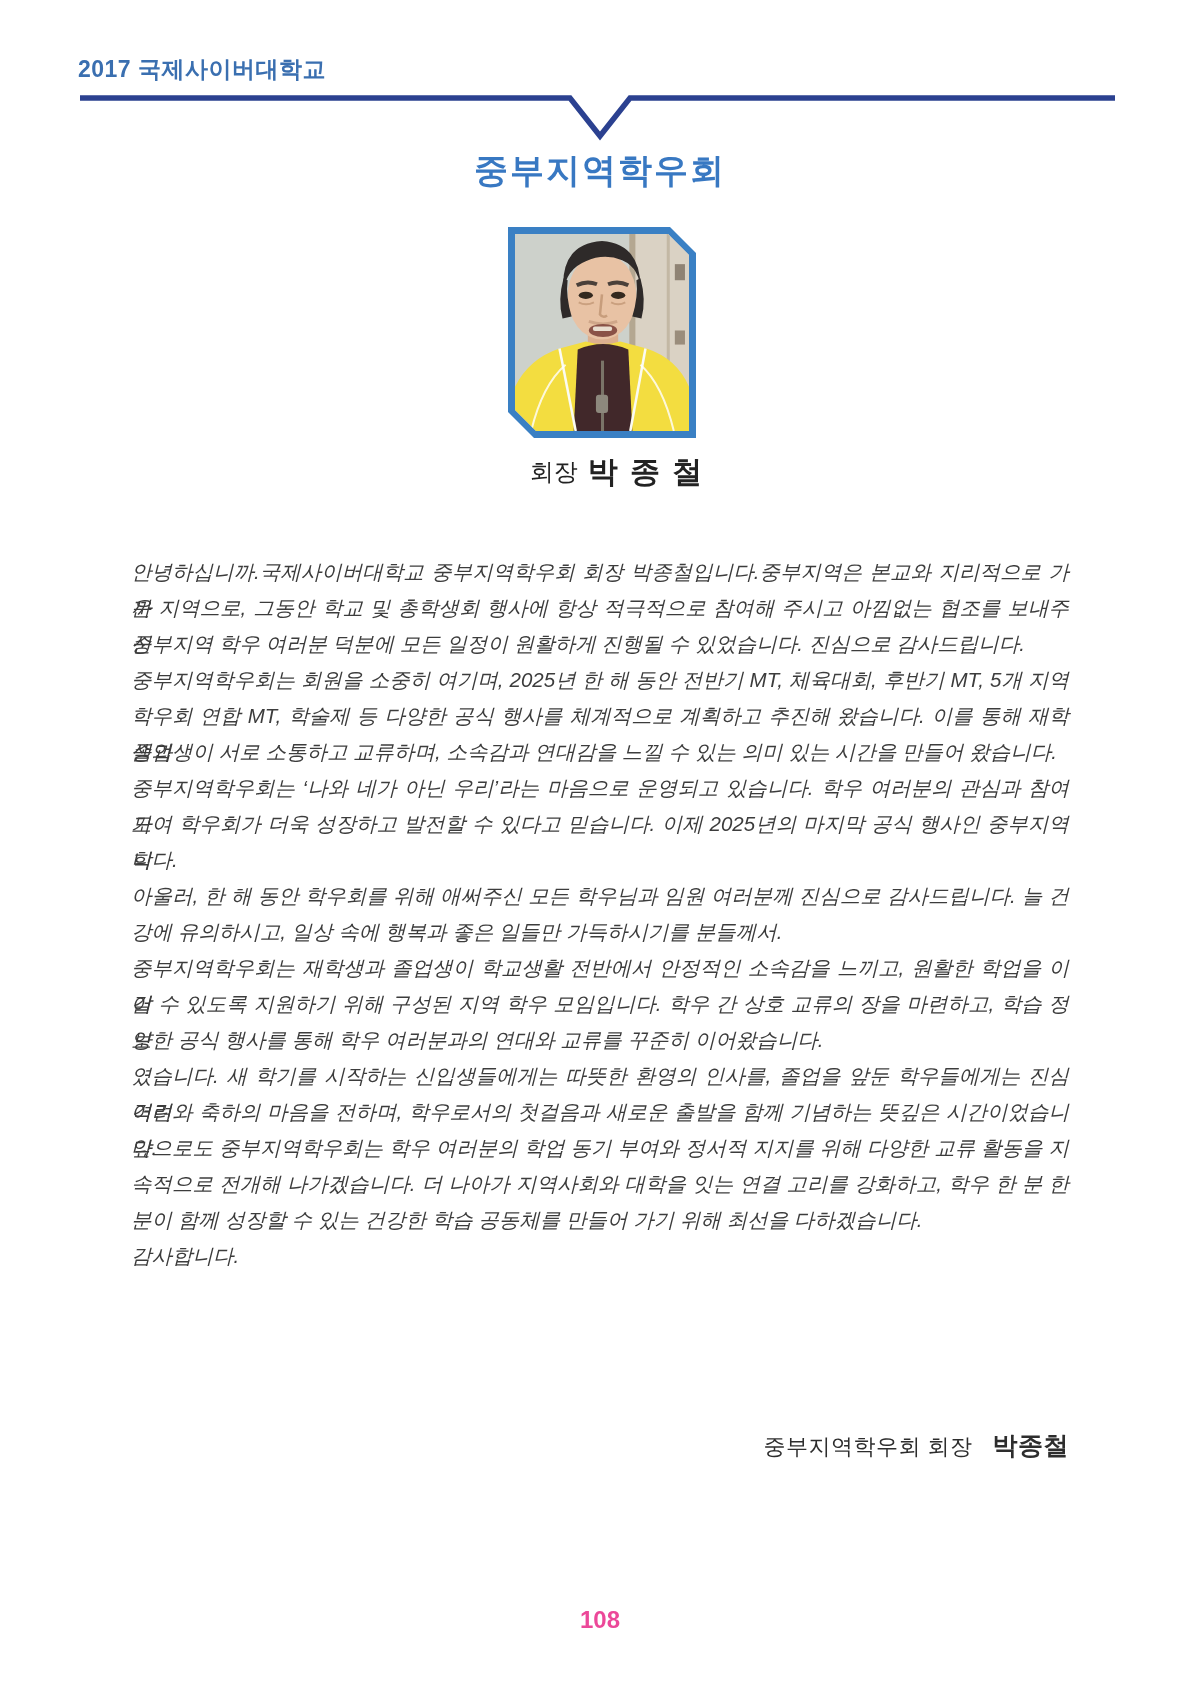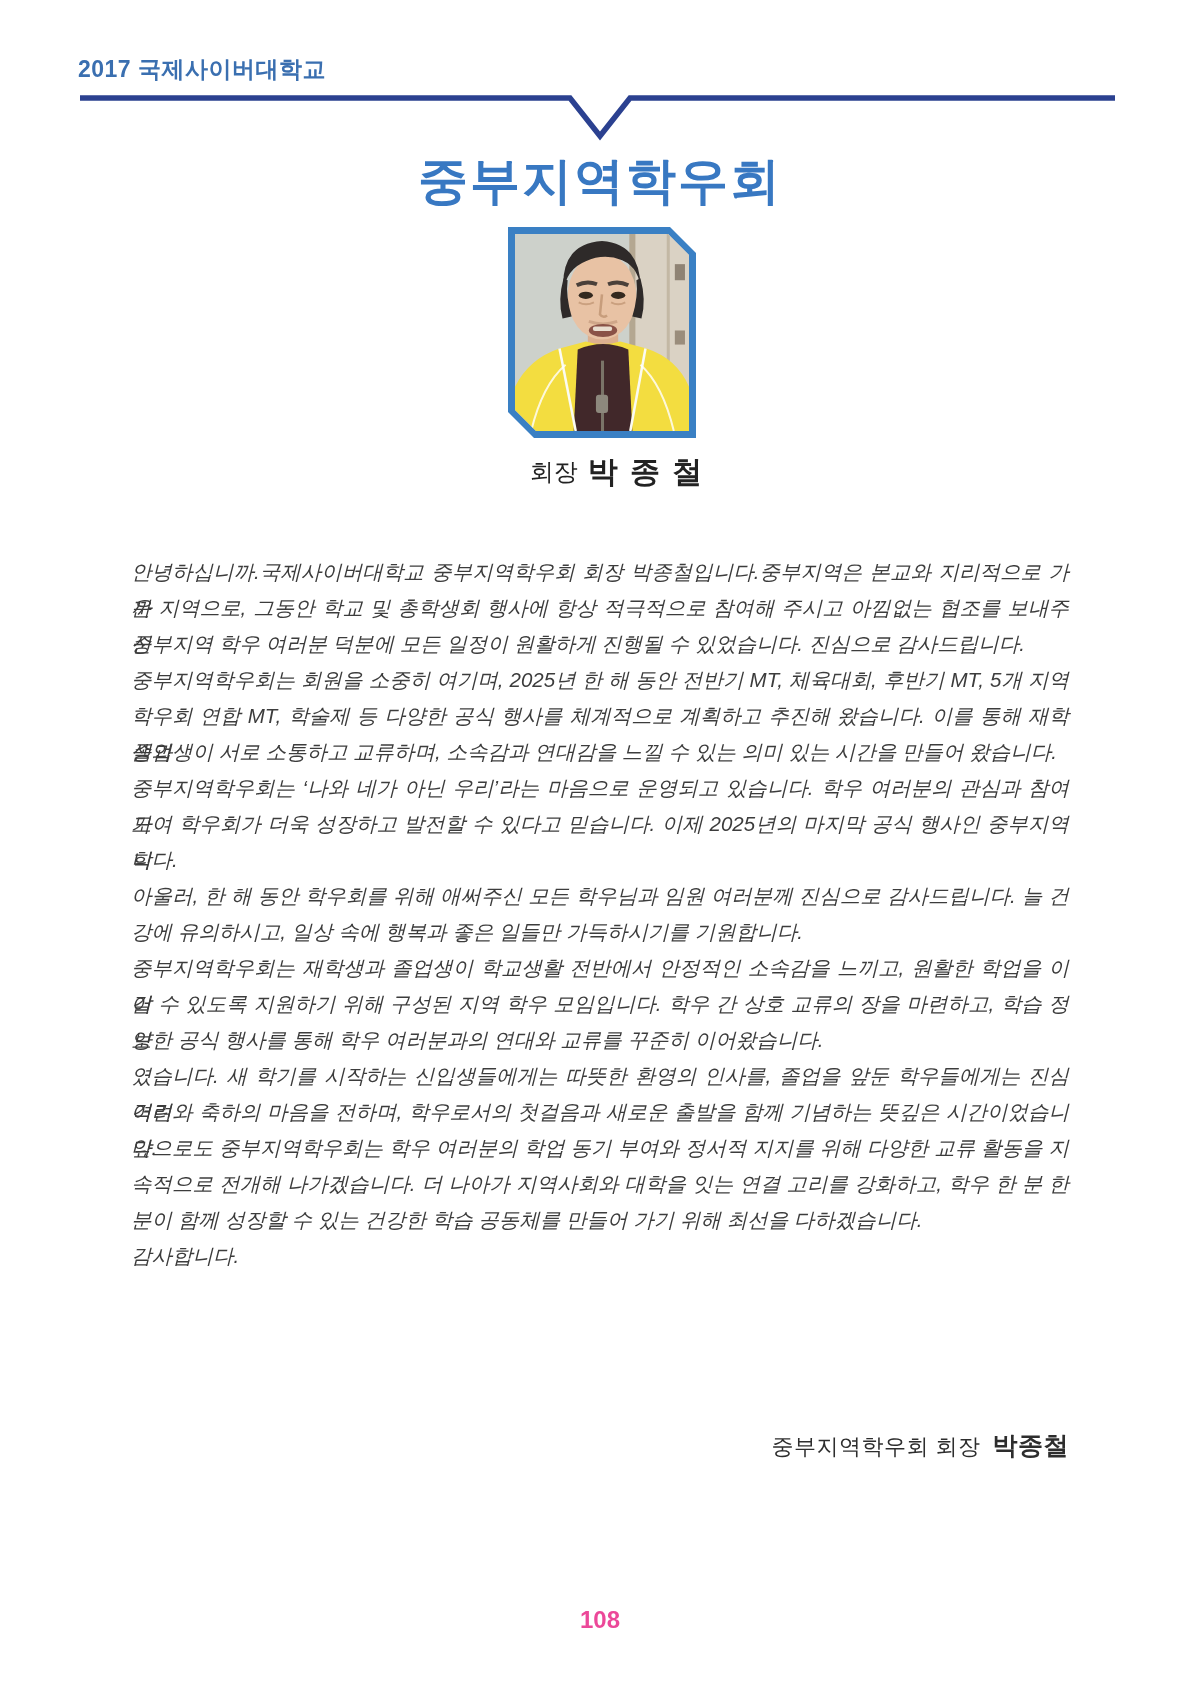--- a/index.html
+++ b/index.html
@@ -14,21 +14,21 @@
   
   .brand{
     position:absolute;left:78px;top:54px;
     font-size:23px;font-weight:700;color:#3a6fb0;letter-spacing:0.5px;
   }
   .rule{position:absolute;left:80px;top:95px;width:1035px;height:48px;}
   
   .title{
     position:absolute;left:0;top:148px;width:100%;
     text-align:center;
-    font-size:50px;font-weight:900;color:#3878c2;letter-spacing:2px;
+    font-size:34px;font-weight:900;color:#3878c2;letter-spacing:2px;
   }
   
   .photo-frame{
     position:absolute;left:508px;top:227px;width:188px;height:211px;
     background:#3a80c4;
     clip-path:polygon(0 0, calc(100% - 26px) 0, 100% 26px, 100% 100%, 26px 100%, 0 calc(100% - 26px));
   }
   .photo-inner{
     position:absolute;left:7px;top:7px;right:7px;bottom:7px;
     clip-path:polygon(0 0, calc(100% - 21px) 0, 100% 21px, 100% 100%, 21px 100%, 0 calc(100% - 21px));
@@ -52,21 +52,21 @@
     font-size:20.5px;
     text-align:justify;text-align-last:justify;
     white-space:normal;
   }
   .bline.pend{text-align-last:left;}
   
   .signoff{
     position:absolute;right:131px;top:1429px;
     font-size:22px;color:#2d2d2d;text-align:right;letter-spacing:0.5px;
   }
-  .signoff .sname{font-size:25px;font-weight:800;margin-left:12px;}
+  .signoff .sname{font-size:25px;font-weight:800;margin-left:20px;}
   
   .pagenum{
     position:absolute;left:0;top:1606px;width:100%;
     text-align:center;
     font-size:24px;font-weight:600;color:#ec4899;
   }
 </style>
 </head>
 <body>
 
@@ -137,21 +137,21 @@
     <p class="bline">안녕하십니까.국제사이버대학교 중부지역학우회 회장 박종철입니다.중부지역은 본교와 지리적으로 가까</p>
     <p class="bline">운 지역으로, 그동안 학교 및 총학생회 행사에 항상 적극적으로 참여해 주시고 아낌없는 협조를 보내주신</p>
     <p class="bline pend">중부지역 학우 여러분 덕분에 모든 일정이 원활하게 진행될 수 있었습니다. 진심으로 감사드립니다.</p>
     <p class="bline">중부지역학우회는 회원을 소중히 여기며, 2025년 한 해 동안 전반기 MT, 체육대회, 후반기 MT, 5개 지역</p>
     <p class="bline">학우회 연합 MT, 학술제 등 다양한 공식 행사를 체계적으로 계획하고 추진해 왔습니다. 이를 통해 재학생과</p>
     <p class="bline pend">졸업생이 서로 소통하고 교류하며, 소속감과 연대감을 느낄 수 있는 의미 있는 시간을 만들어 왔습니다.</p>
     <p class="bline">중부지역학우회는 ‘나와 네가 아닌 우리’라는 마음으로 운영되고 있습니다. 학우 여러분의 관심과 참여가</p>
     <p class="bline">모여 학우회가 더욱 성장하고 발전할 수 있다고 믿습니다. 이제 2025년의 마지막 공식 행사인 중부지역학</p>
     <p class="bline pend">니다.</p>
     <p class="bline">아울러, 한 해 동안 학우회를 위해 애써주신 모든 학우님과 임원 여러분께 진심으로 감사드립니다. 늘 건</p>
-    <p class="bline pend">강에 유의하시고, 일상 속에 행복과 좋은 일들만 가득하시기를 기원합니다.</p>
+    <p class="bline pend">강에 유의하시고, 일상 속에 행복과 좋은 일들만 가득하시기를 분들께서.</p>
     <p class="bline">중부지역학우회는 재학생과 졸업생이 학교생활 전반에서 안정적인 소속감을 느끼고, 원활한 학업을 이어</p>
     <p class="bline">갈 수 있도록 지원하기 위해 구성된 지역 학우 모임입니다. 학우 간 상호 교류의 장을 마련하고, 학습 정보</p>
     <p class="bline pend">양한 공식 행사를 통해 학우 여러분과의 연대와 교류를 꾸준히 이어왔습니다.</p>
     <p class="bline">였습니다. 새 학기를 시작하는 신입생들에게는 따뜻한 환영의 인사를, 졸업을 앞둔 학우들에게는 진심 어린</p>
     <p class="bline pend">격려와 축하의 마음을 전하며, 학우로서의 첫걸음과 새로운 출발을 함께 기념하는 뜻깊은 시간이었습니다.</p>
     <p class="bline">앞으로도 중부지역학우회는 학우 여러분의 학업 동기 부여와 정서적 지지를 위해 다양한 교류 활동을 지</p>
     <p class="bline">속적으로 전개해 나가겠습니다. 더 나아가 지역사회와 대학을 잇는 연결 고리를 강화하고, 학우 한 분 한</p>
     <p class="bline pend">분이 함께 성장할 수 있는 건강한 학습 공동체를 만들어 가기 위해 최선을 다하겠습니다.</p>
     <p class="bline pend">감사합니다.</p>
   </div>

